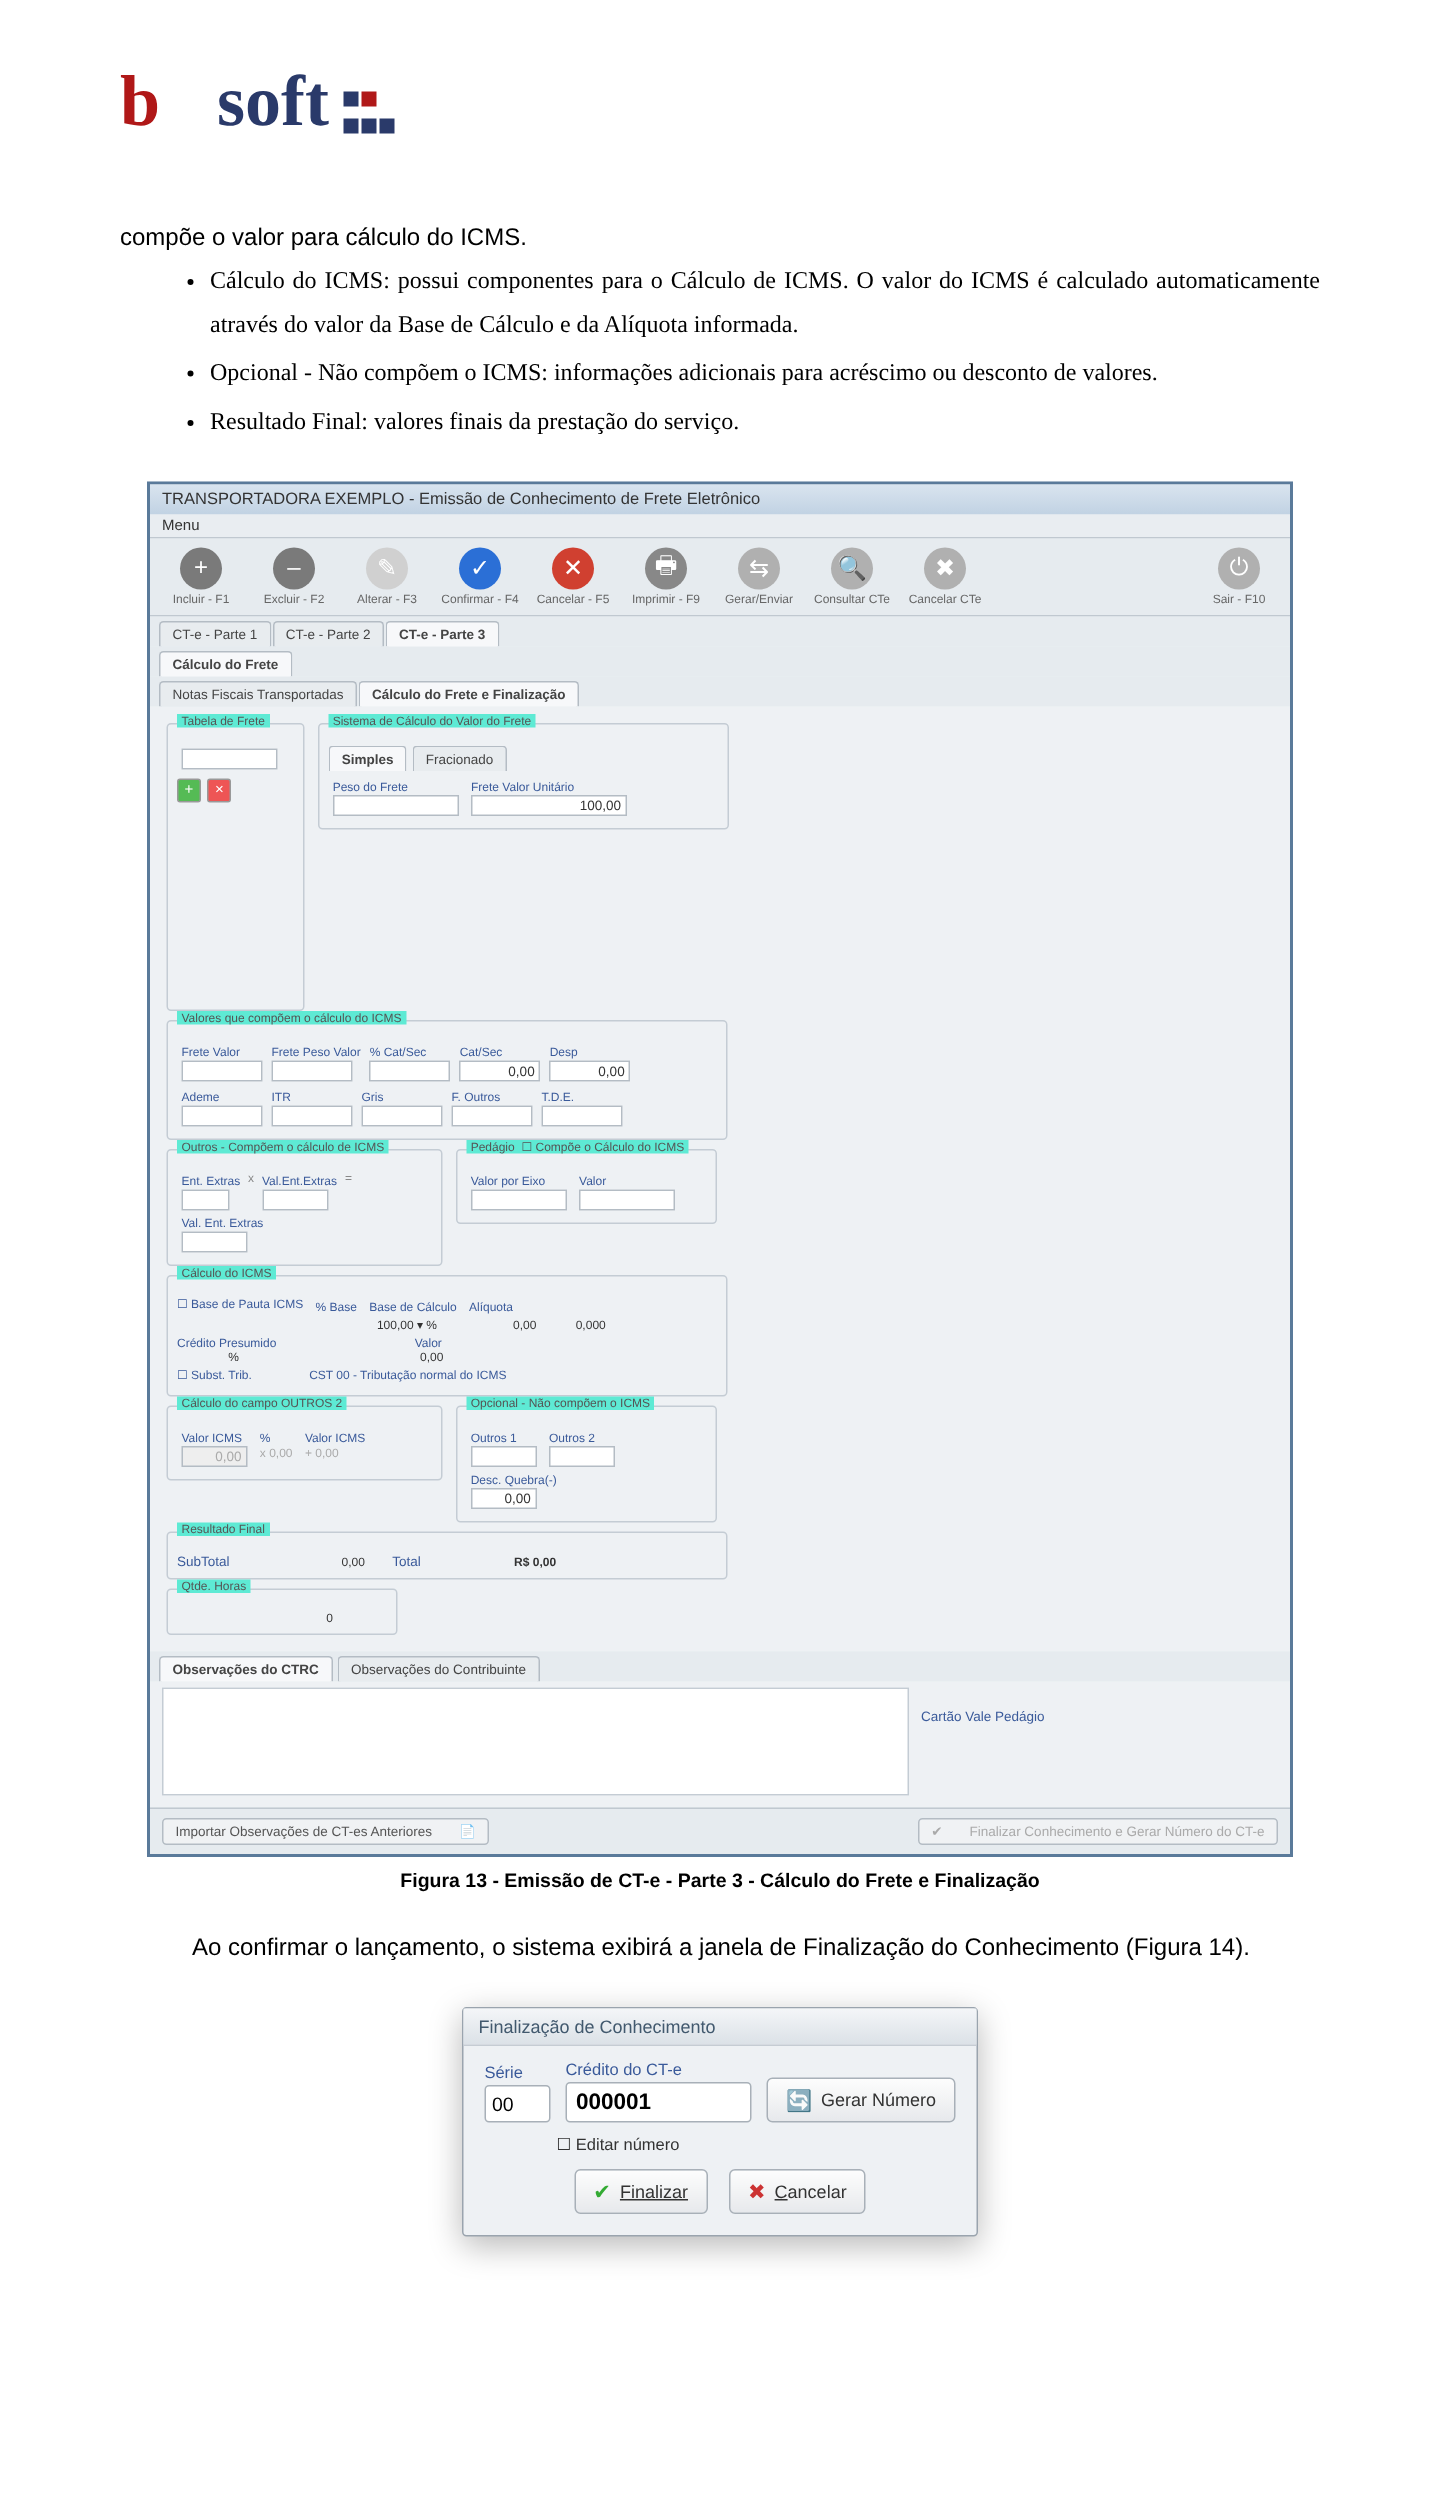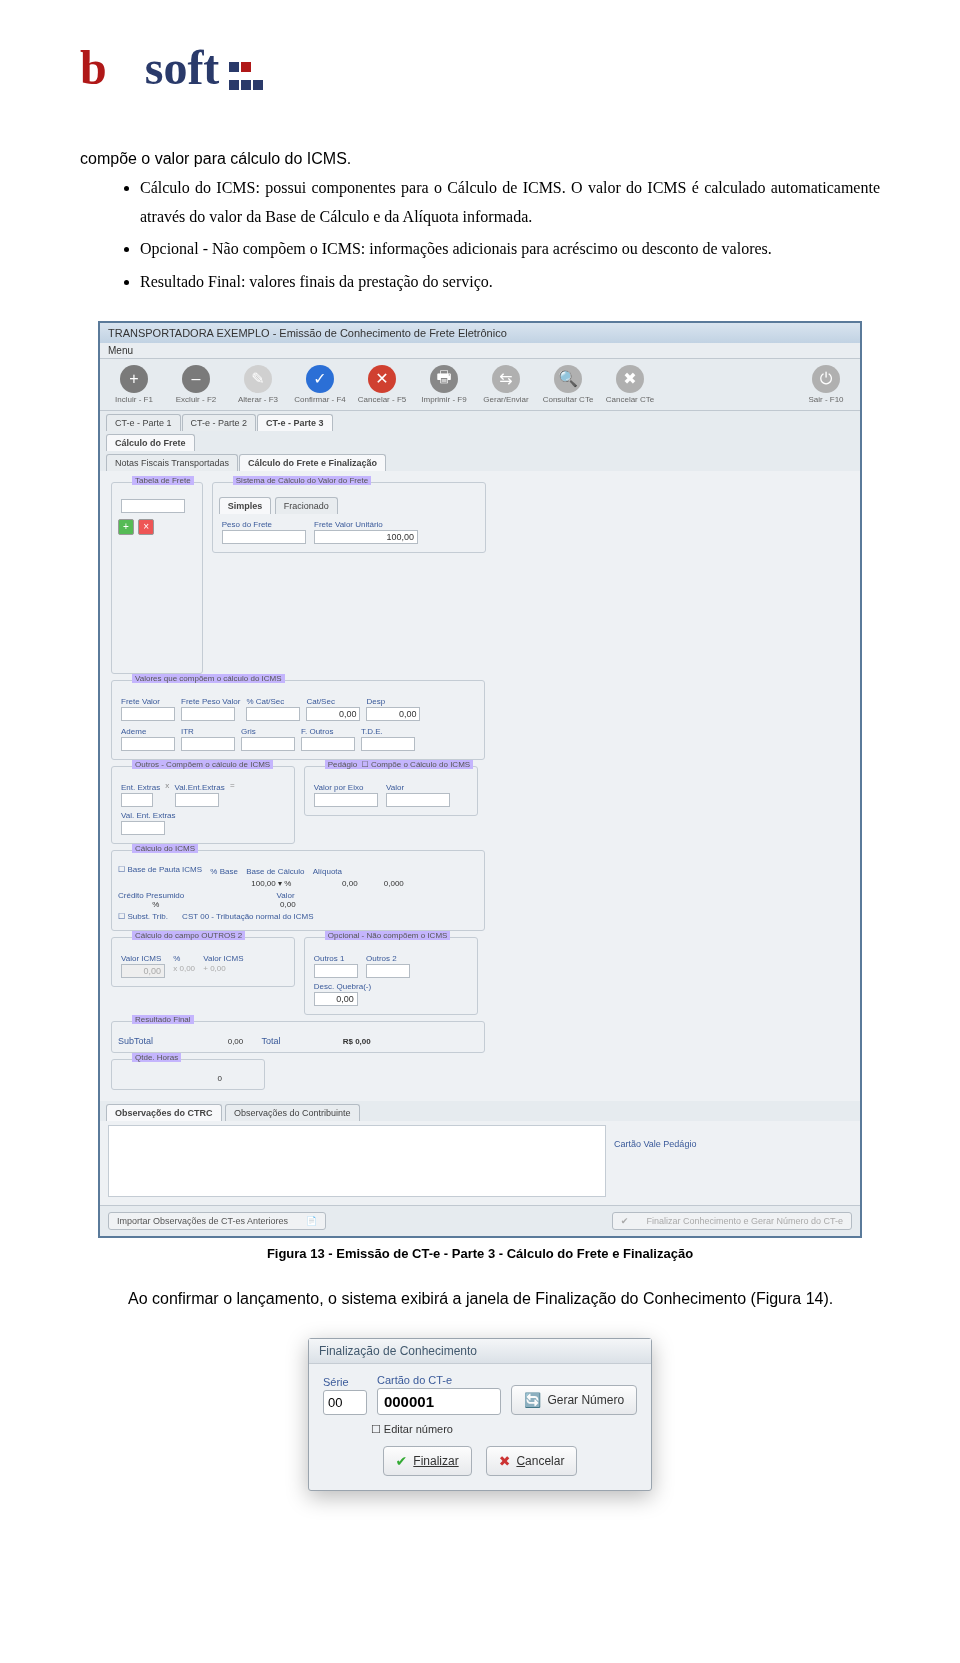--- a/index.html
+++ b/index.html
@@ -133,22 +133,22 @@
     position: relative;
     display: inline-block;
     vertical-align: top;
     font-size: 8px;
     background: #eef1f4;
     border-radius: 3px;
   }
   .groupbox > .gtitle {
     position: absolute;
     top: -7px;
-    left: 20px;
-    background: #c4b5fd;
+    left: 6px;
+    background: #5eead4;
     padding: 0 3px;
     color: #555;
     font-size: 8px;
   }
   .fld {
     display: inline-block;
     margin: 2px 3px;
     vertical-align: top;
   }
   .fld label {
@@ -409,21 +409,21 @@
             <span>Crédito Presumido</span>
             <span style="margin-left:90px">Valor</span>
           </div>
           <div>
             <div class="inp w30" style="display:inline-block"></div>
             <span style="font-size:8px">%</span>
             <div class="inp w60 row-right" style="display:inline-block;margin-left:70px">0,00</div>
           </div>
           <div style="margin-top:3px;font-size:8px;color:#3a5a9a">
             ☐ <span>Subst. Trib.</span>
-            <span style="margin-left:12px">CST</span>
+            <span style="margin-left:36px">CST</span>
             <span class="inp" style="display:inline-block;width:180px;height:12px;font-size:8px">00 - Tributação normal do ICMS</span>
           </div>
         </div>
 
         <br>
 
         
         <div class="groupbox" style="width:170px">
           <span class="gtitle">Cálculo do campo OUTROS 2</span>
           <div class="fld"><label>Valor ICMS</label><div class="inp w40 row-right" style="background:#eee;color:#aaa">0,00</div></div>
@@ -488,21 +488,21 @@
   <div class="figure">
     <div class="dialog">
       <div class="dlg-title">Finalização de Conhecimento</div>
       <div class="dlg-body">
         <div class="dlg-row">
           <div>
             <span class="dlg-lbl">Série</span>
             <div class="dlg-inp small">00</div>
           </div>
           <div>
-            <span class="dlg-lbl">Cartão do CT-e</span>
+            <span class="dlg-lbl">Crédito do CT-e</span>
             <div class="dlg-inp big">000001</div>
           </div>
           <div class="dlg-btn">
             <span class="ic">🔄</span>
             <span>Gerar Número</span>
           </div>
         </div>
         <div class="chk-row">☐ <span>Editar número</span></div>
         <div class="dlg-actions">
           <div class="dlg-btn">

